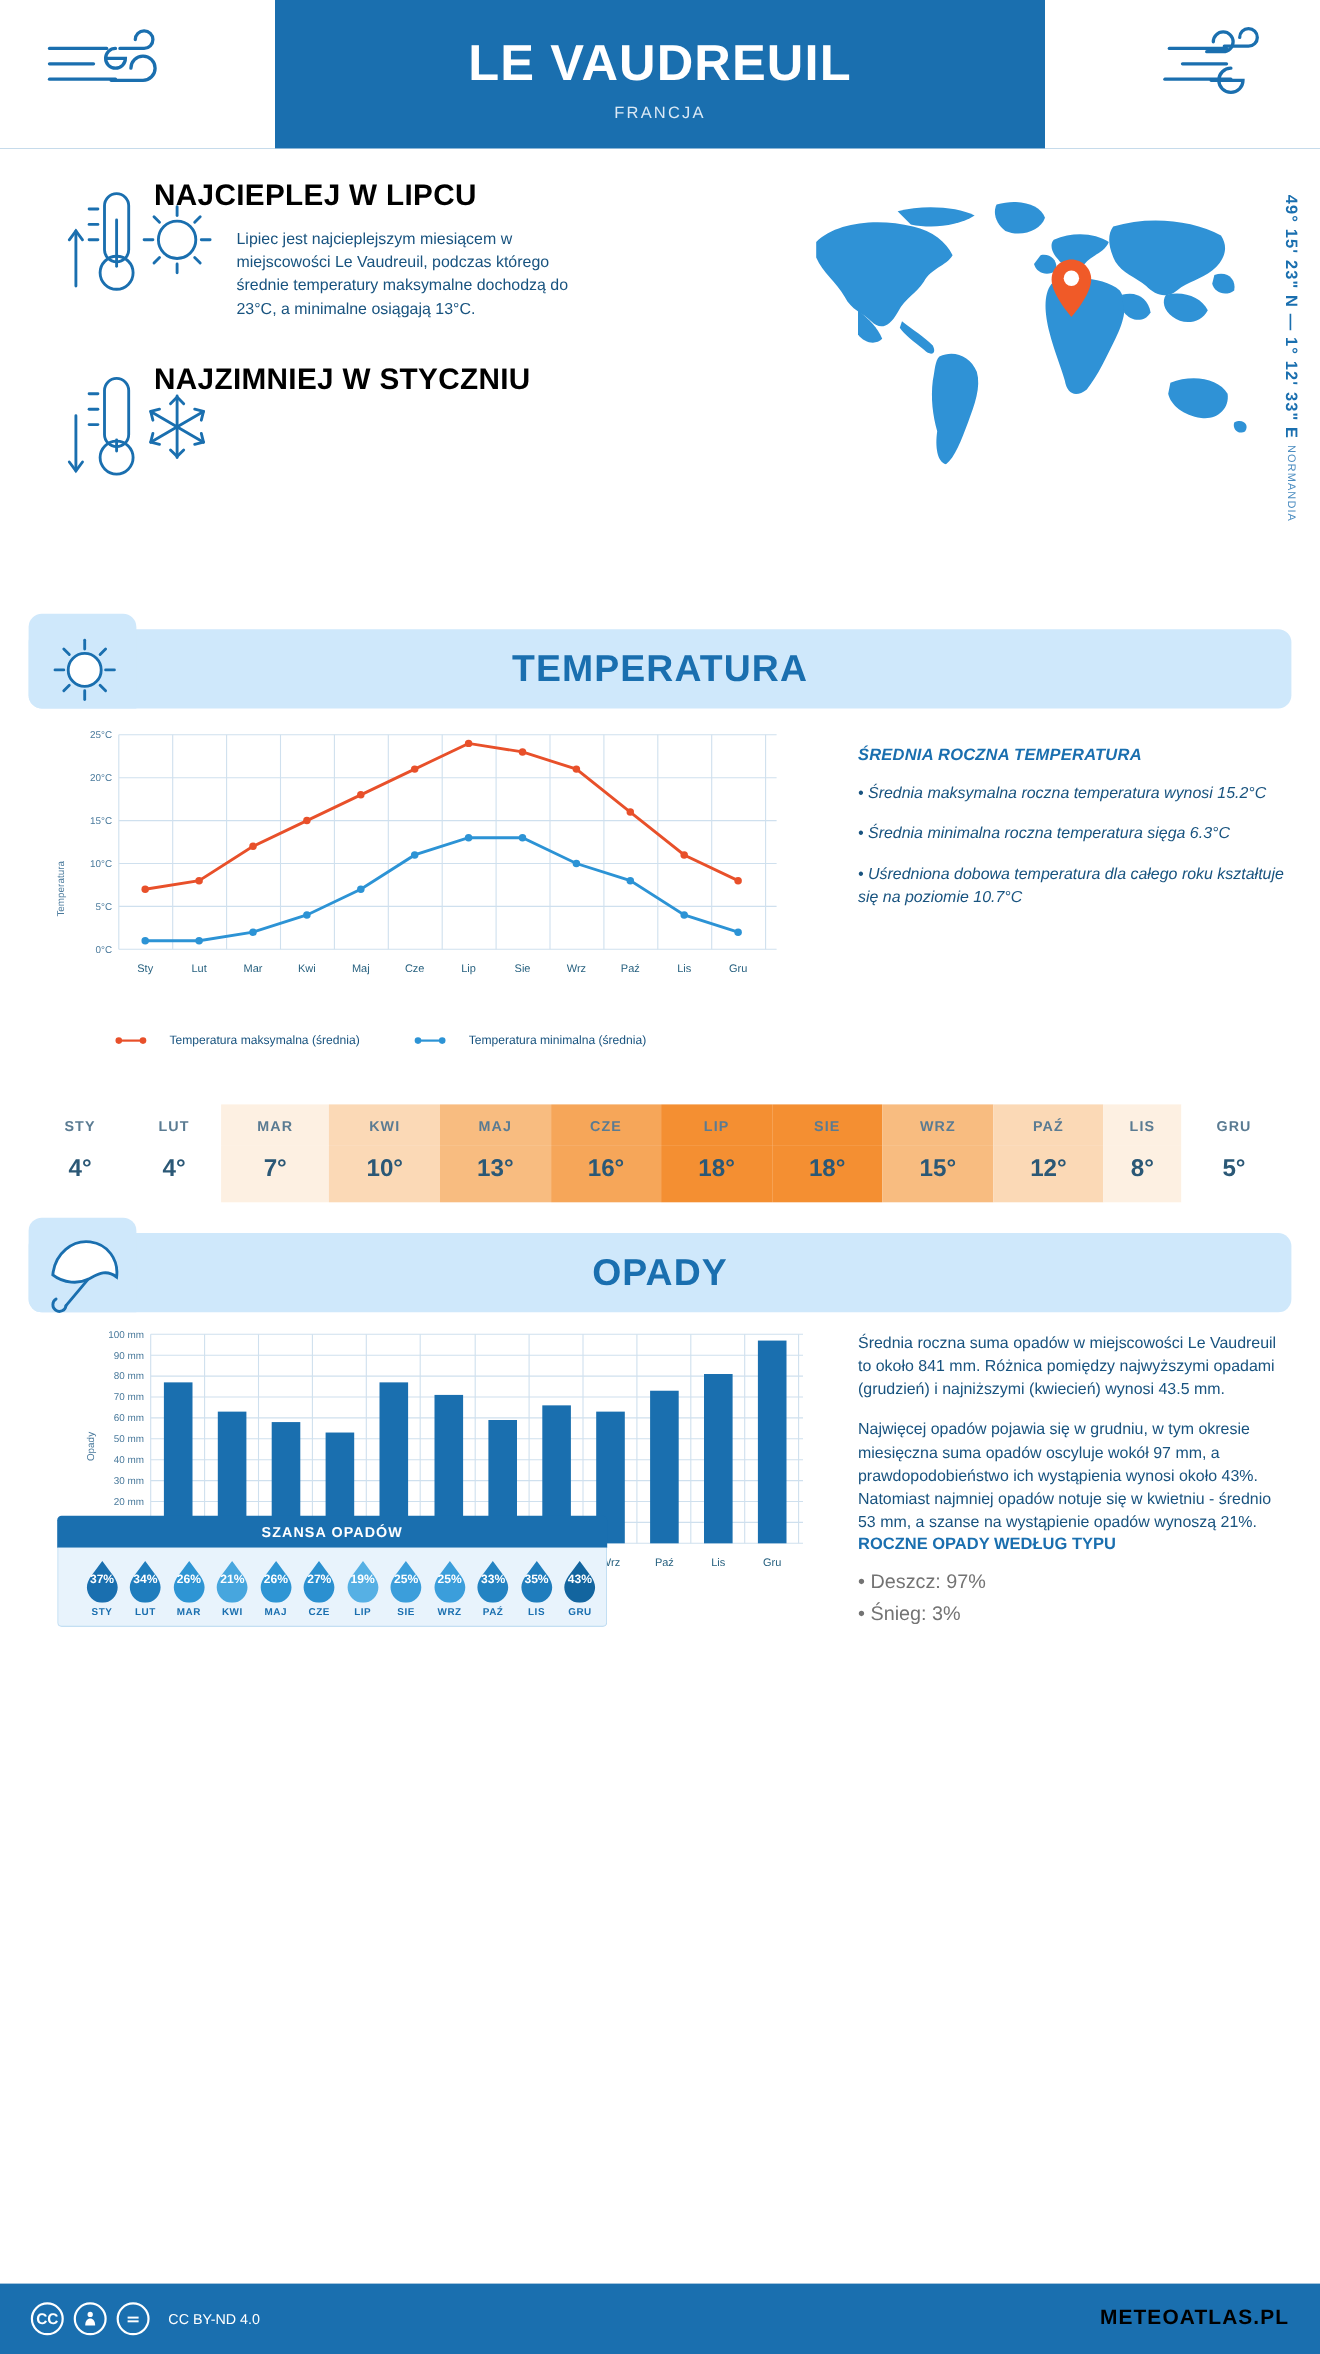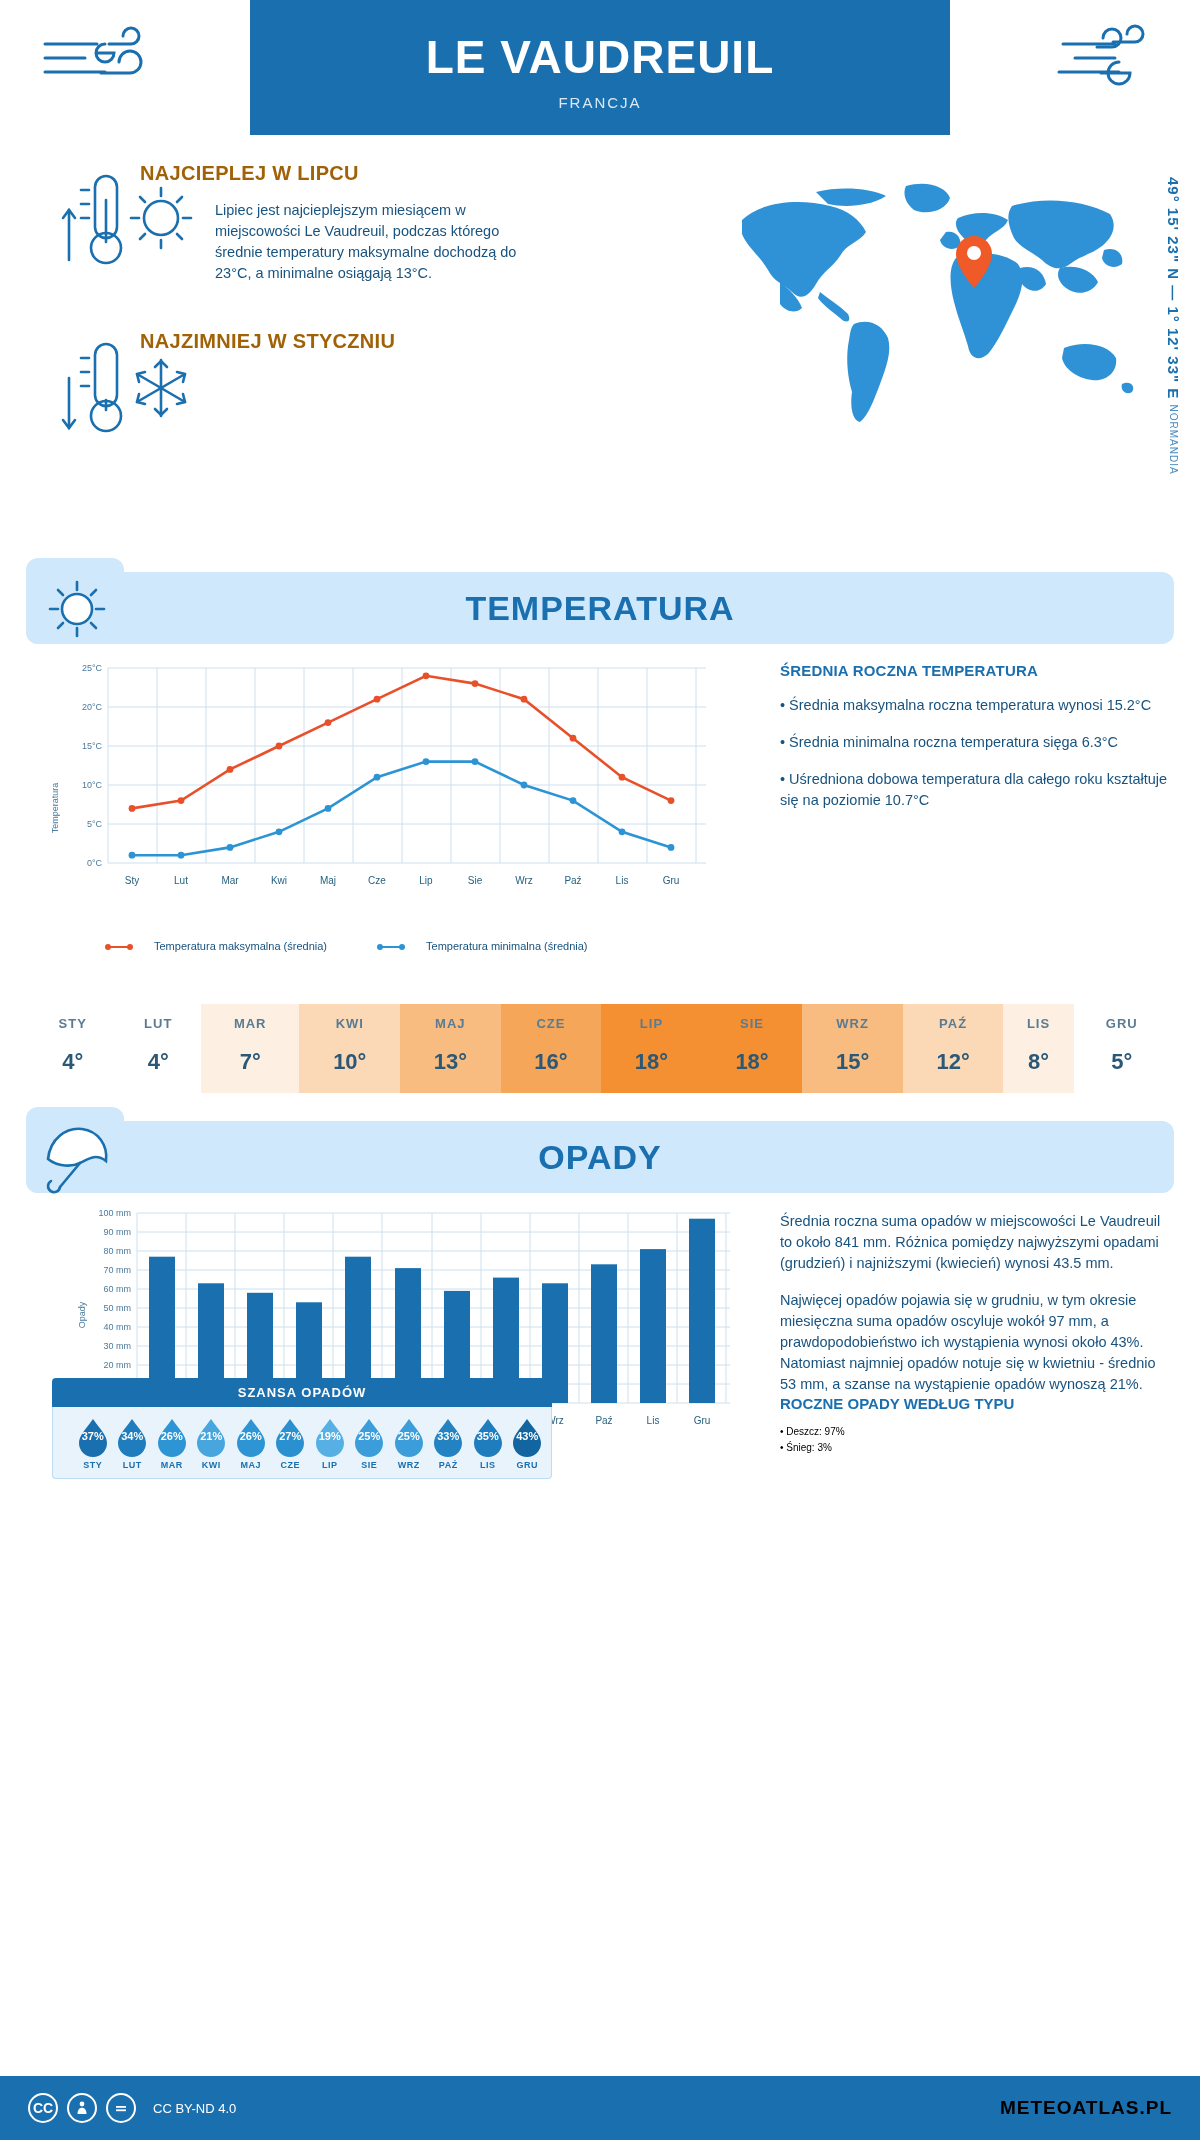--- a/index.html
+++ b/index.html
@@ -41,21 +41,21 @@
   }
   .wind-icon { position:absolute; top:18px; }
   .wind-icon.left { left:35px; }
   .wind-icon.right { right:35px; }
 
   
   .intro { position:relative; padding:18px 40px 0 40px; height:420px; }
   .intro-left { position:absolute; left:45px; top:10px; width:600px; }
   .intro-block { position:relative; margin-bottom:18px; min-height:150px; }
   .intro-heading {
-    font-size:20px; font-weight:bold; color:#a16207; margin:0 0 6px 95px;
+    font-size:27px; font-weight:bold; color:#000000; margin:0 0 6px 95px;
     letter-spacing:0.3px;
   }
   .intro-text {
     margin-left:170px; font-size:14.5px; line-height:1.45; color:#18537f;
     max-width:330px;
   }
   .icon-pair { position:absolute; left:10px; top:8px; width:150px; height:110px; }
 
   
   .map-wrap { position:absolute; right:60px; top:20px; width:420px; height:270px; }
@@ -77,21 +77,21 @@
   }
   .banner h2 {
     margin:0; line-height:72px; text-align:center;
     font-size:34px; font-weight:bold; color:#1a6faf; letter-spacing:1px;
   }
   .banner .bicon { position:absolute; left:14px; top:2px; }
 
   
   .temp-area { position:relative; height:360px; padding:14px 30px 0 30px; }
   .chart-box { position:absolute; left:46px; top:14px; width:700px; height:270px; }
-  .side-text { position:absolute; right:30px; top:18px; width:390px; }
+  .side-text { position:absolute; right:30px; top:34px; width:390px;font-style:italic; }
   .side-title { font-size:15px; font-weight:bold; color:#1a6faf; margin-bottom:16px; letter-spacing:0.2px;}
   .side-para { font-size:14.5px; line-height:1.45; color:#18537f; margin-bottom:16px; }
 
   .legend { position:absolute; left:90px; top:296px; width:640px; text-align:left; font-size:11px; color:#18537f;}
   .legend span { display:inline-block; margin:0 16px; }
   .legend i { display:inline-block; width:26px; height:2px; vertical-align:middle; margin-right:6px; position:relative;}
   .legend i.max { background:#e8502a; }
   .legend i.min { background:#2c93d5; }
   .legend i::before, .legend i::after {
     content:""; position:absolute; top:-2px; width:6px; height:6px; border-radius:50%;
@@ -132,21 +132,21 @@
   .drop { position:relative; width:34px; height:40px; margin:0 auto; }
   .drop svg { display:block; }
   .drop .pct {
     position:absolute; left:0; top:13px; width:34px; text-align:center;
     font-size:11px; font-weight:bold; color:#ffffff;
   }
   .drop-cell .mn { font-size:9px; font-weight:bold; color:#1a6faf; margin-top:3px; letter-spacing:0.5px;}
 
   .rain-types { position:absolute; right:30px; top:1395px; width:390px; }
   .rain-types .t { font-size:15px; font-weight:bold; color:#1a6faf; margin-bottom:12px; }
-  .rain-types .l { font-size:10px; color:#000000; line-height:1.6; }
+  .rain-types .l { font-size:18px; color:#737373; line-height:1.6; }
 
   
   .footer {
     position:absolute; left:0; bottom:0; width:1200px; height:64px; background:#1a6faf;
     display:flex; align-items:center; justify-content:space-between; padding:0 28px;
   }
   .cc { display:flex; align-items:center; gap:9px; }
   .cc-badge {
     width:30px; height:30px; border-radius:50%; border:2px solid #ffffff; color:#ffffff;
     display:flex; align-items:center; justify-content:center; font-size:14px; font-weight:bold;

